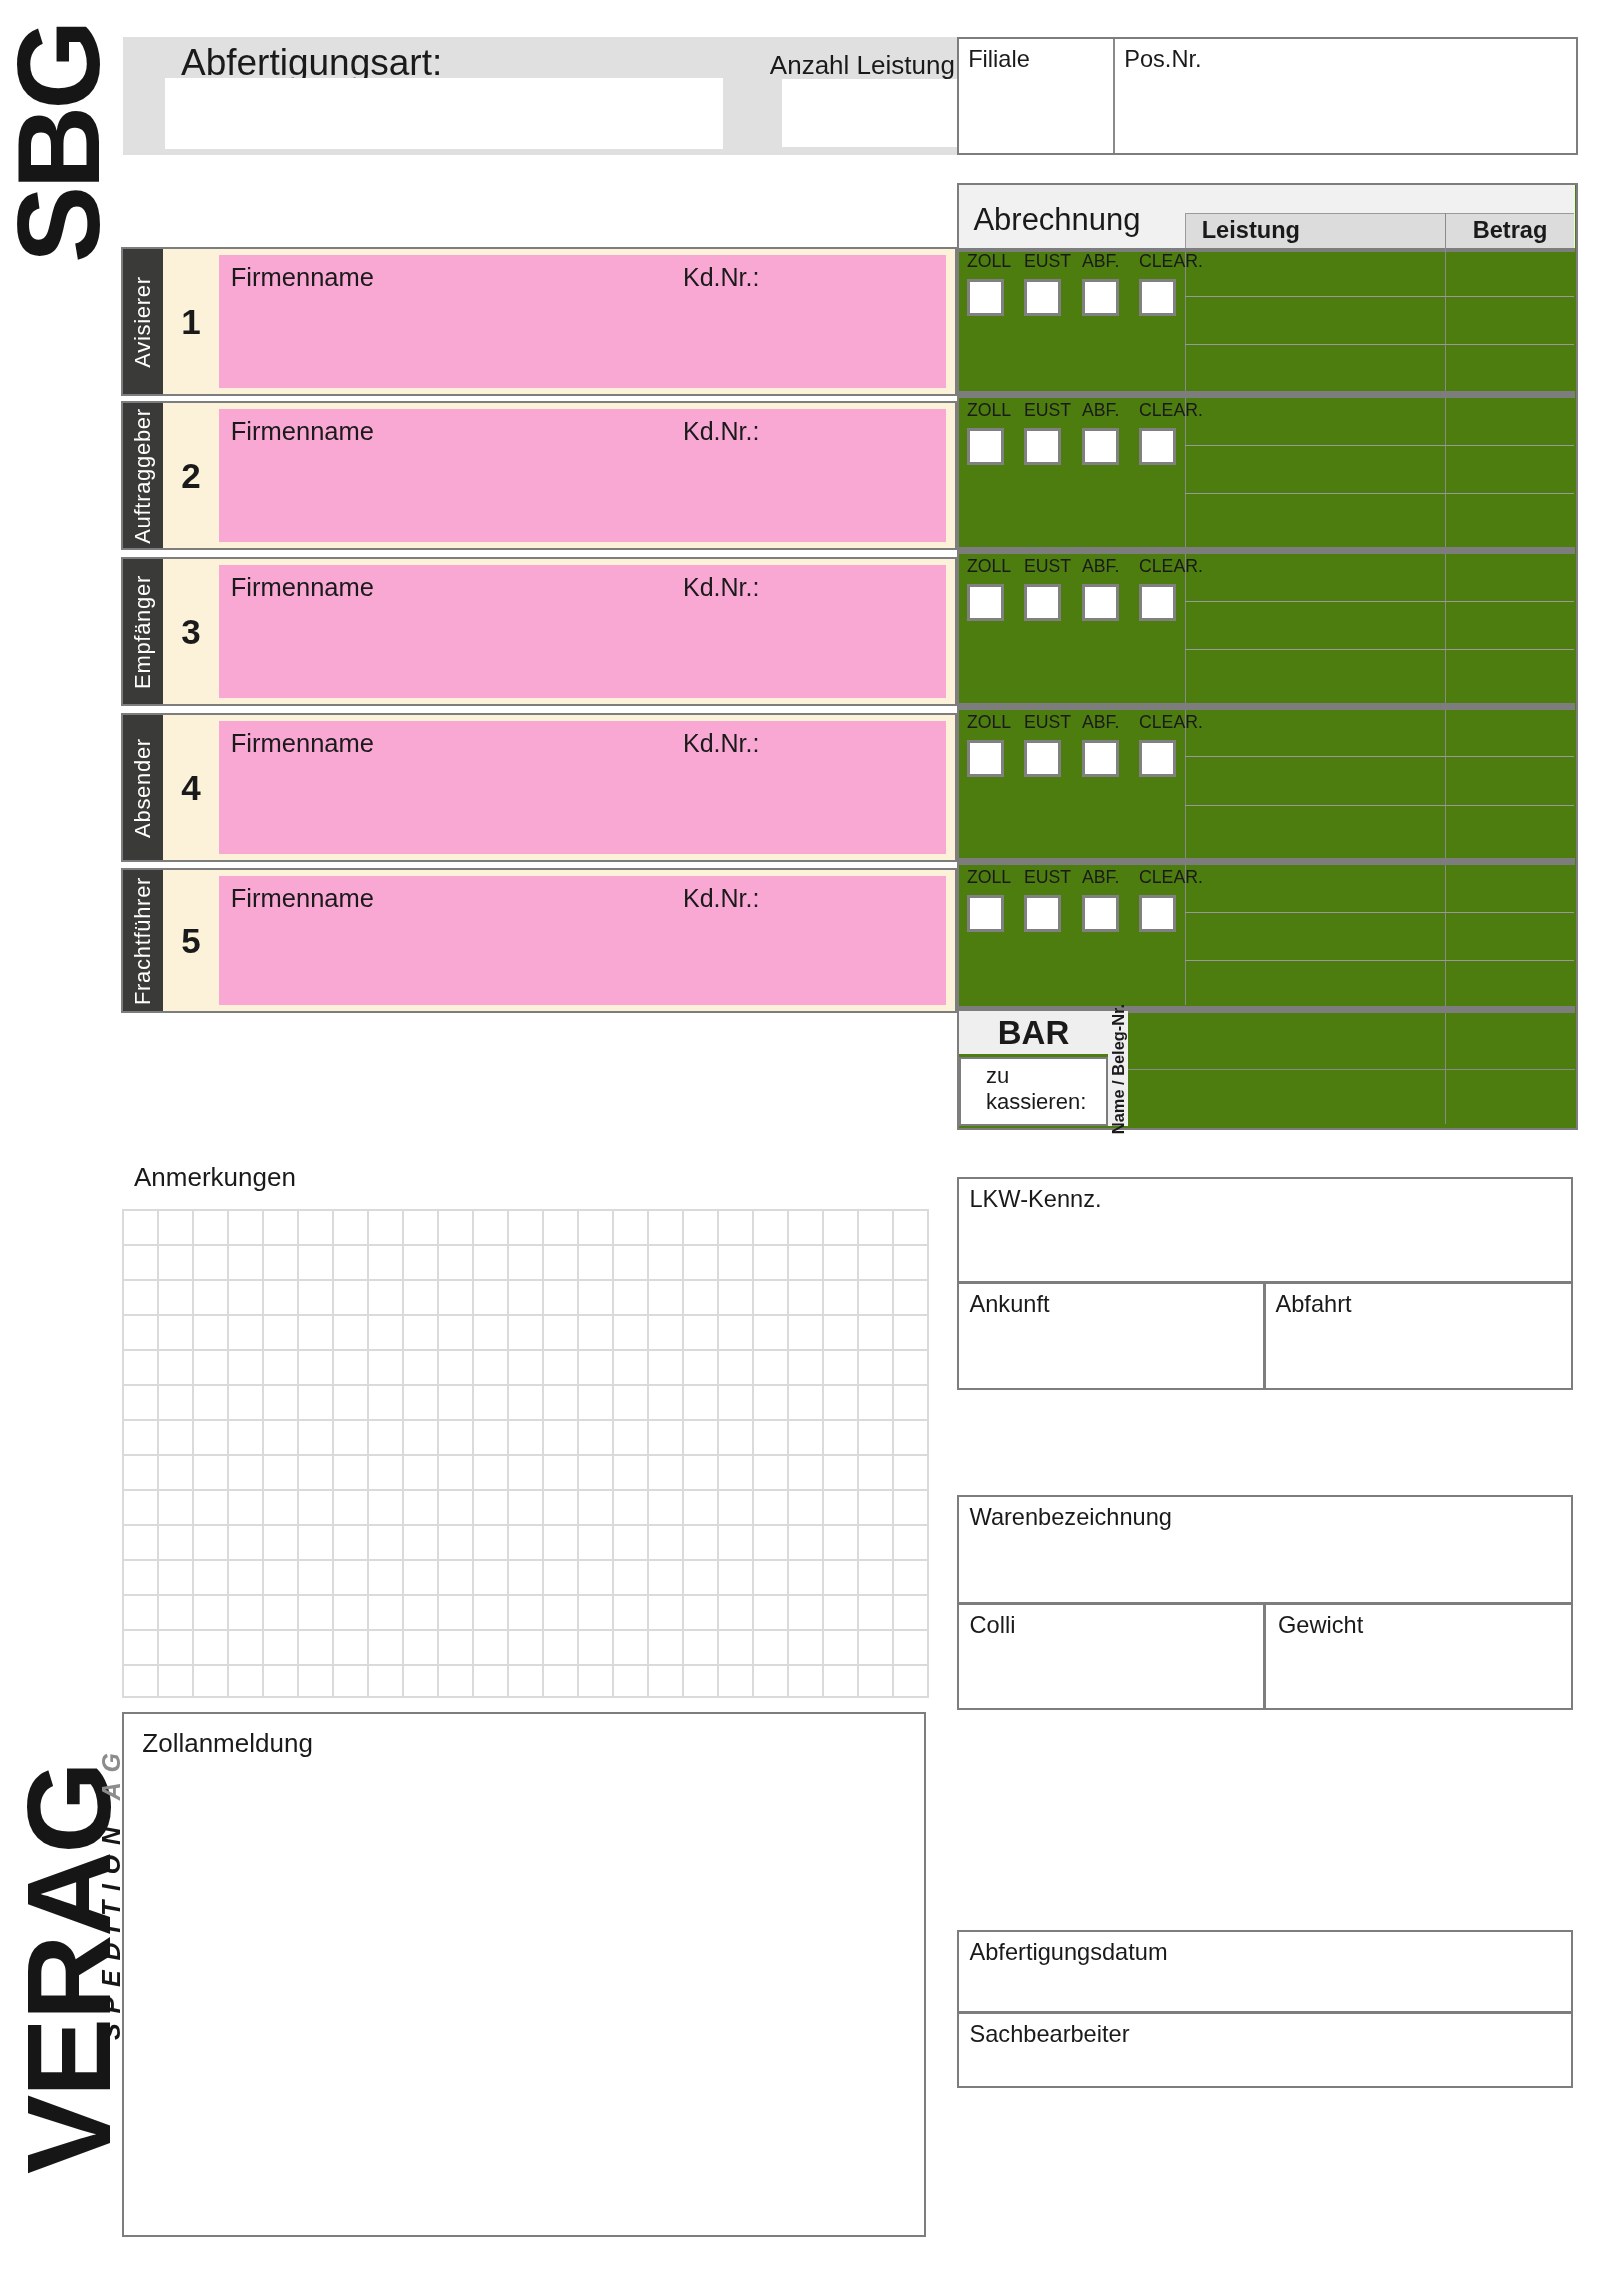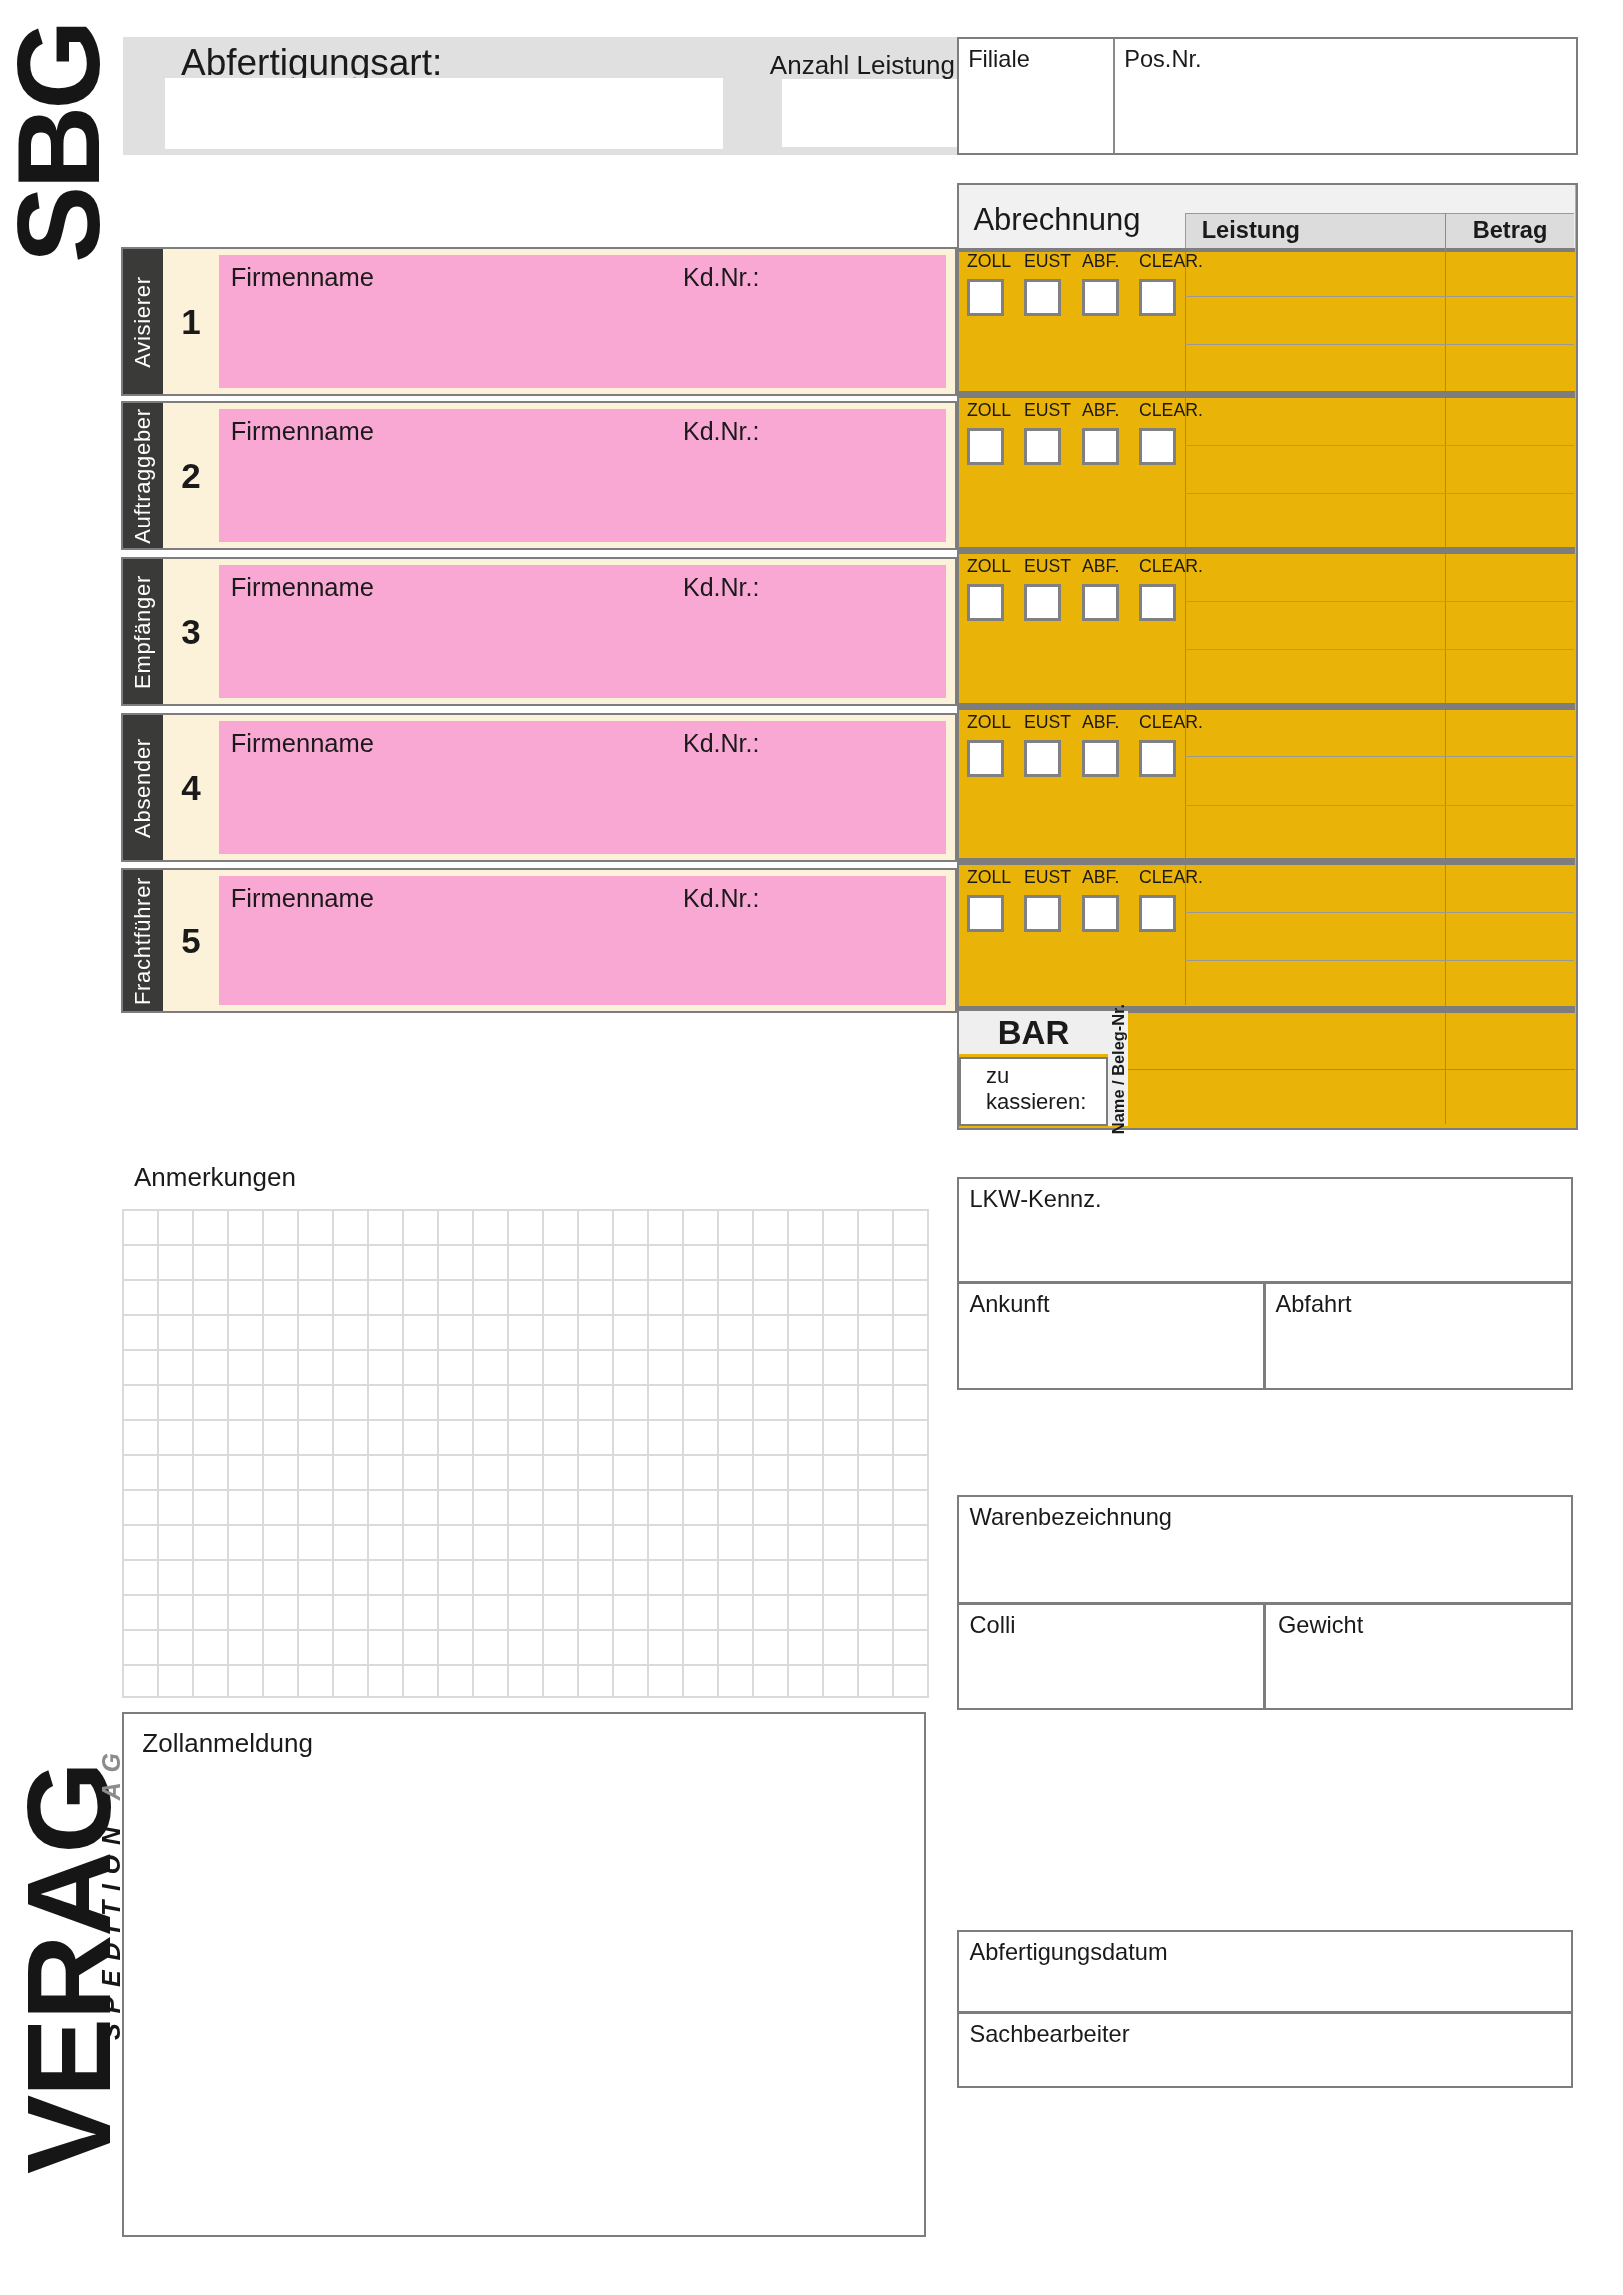--- a/index.html
+++ b/index.html
@@ -35,21 +35,21 @@
   .party .tab{position:absolute;left:0;top:0;bottom:0;width:40px;background:#3a3a38;}
   .tab-label{position:absolute;top:50%;left:50%;transform:translate(-50%,-50%) rotate(-90deg);
     color:#ffffff;font-size:22px;white-space:nowrap;letter-spacing:0.7px;}
   .party .num{position:absolute;left:40px;top:0;bottom:0;width:56px;display:flex;
     align-items:center;justify-content:center;font-size:35px;font-weight:bold;}
   .party .inner{position:absolute;left:96px;top:5.9px;right:9.2px;bottom:5.9px;background:#f9a8d4;}
   .inner .fn{position:absolute;left:11.8px;top:7.9px;font-size:25.5px;}
   .inner .kd{position:absolute;left:464px;top:7.9px;font-size:25px;}
   
   .abr{position:absolute;left:957px;top:183px;width:621px;height:947px;
-    border:2.6px solid #7d7d7d;box-sizing:border-box;background:#eab308;}
+    border:2.6px solid #7d7d7d;box-sizing:border-box;background:#4d7c0f;}
   .abr-head{position:absolute;left:0;top:0;width:616px;height:63px;background:#f1f1f1;
     border-bottom:4.6px solid #7d7d7d;}
   .abr-title{position:absolute;left:14.4px;top:17px;font-size:31px;}
   .band{position:absolute;left:226px;top:28px;width:389px;height:35px;background:#dcdcdc;
     border-top:1.3px solid #9a9a9a;border-left:1.3px solid #9a9a9a;box-sizing:border-box;font-weight:bold;}
   .band .leistung{position:absolute;left:15.7px;bottom:3.9px;font-size:23.6px;}
   .band .betrag{position:absolute;left:260px;width:128px;text-align:center;bottom:3.9px;font-size:23.6px;}
   .vl-leistung{position:absolute;left:226px;top:67px;width:1.3px;height:753px;background:#8a8a8a;}
   .vl-betrag{position:absolute;left:486px;top:28px;width:1.3px;height:911px;background:#8a8a8a;}
   .gsep{position:absolute;left:0;width:616px;height:6.5px;background:#7d7d7d;}

